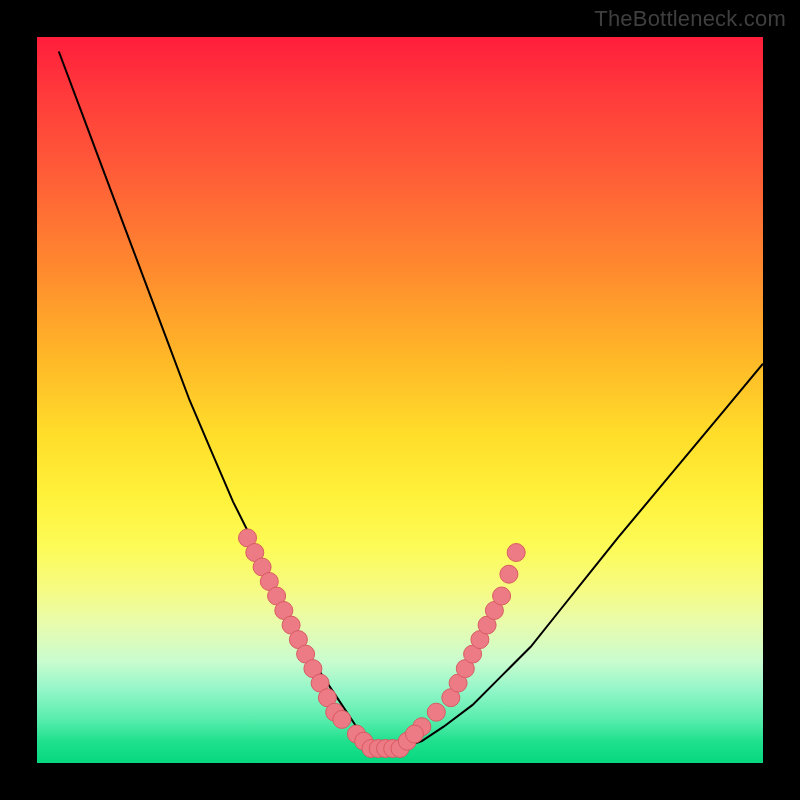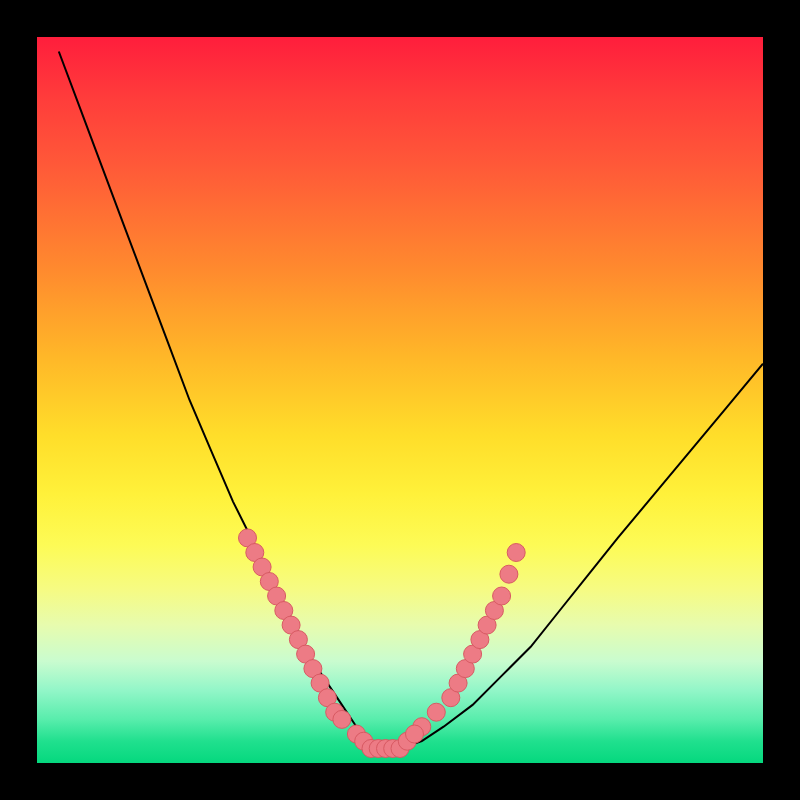--- a/index.html
+++ b/index.html
@@ -96,13 +96,14 @@
           <circle cx="334.0" cy="711.5" r="9" fill="#ed7b85" stroke="#d85a63" stroke-width="1"></circle>
           <circle cx="341.2" cy="711.5" r="9" fill="#ed7b85" stroke="#d85a63" stroke-width="1"></circle>
           <circle cx="348.5" cy="711.5" r="9" fill="#ed7b85" stroke="#d85a63" stroke-width="1"></circle>
           <circle cx="355.7" cy="711.5" r="9" fill="#ed7b85" stroke="#d85a63" stroke-width="1"></circle>
           <circle cx="363.0" cy="711.5" r="9" fill="#ed7b85" stroke="#d85a63" stroke-width="1"></circle>
           <circle cx="370.3" cy="704.2" r="9" fill="#ed7b85" stroke="#d85a63" stroke-width="1"></circle>
           <circle cx="377.5" cy="697.0" r="9" fill="#ed7b85" stroke="#d85a63" stroke-width="1"></circle>
         </g>
     </svg>
   </div>
+  <div class="watermark">TheBottleneck.com</div>
 </div>
 
 </body></html>

